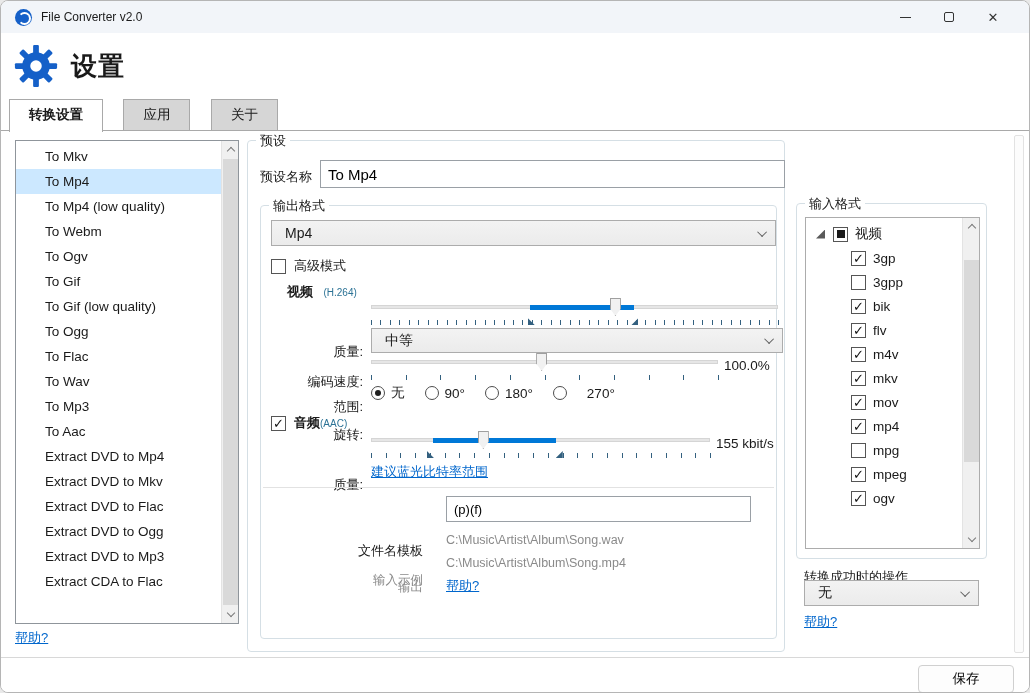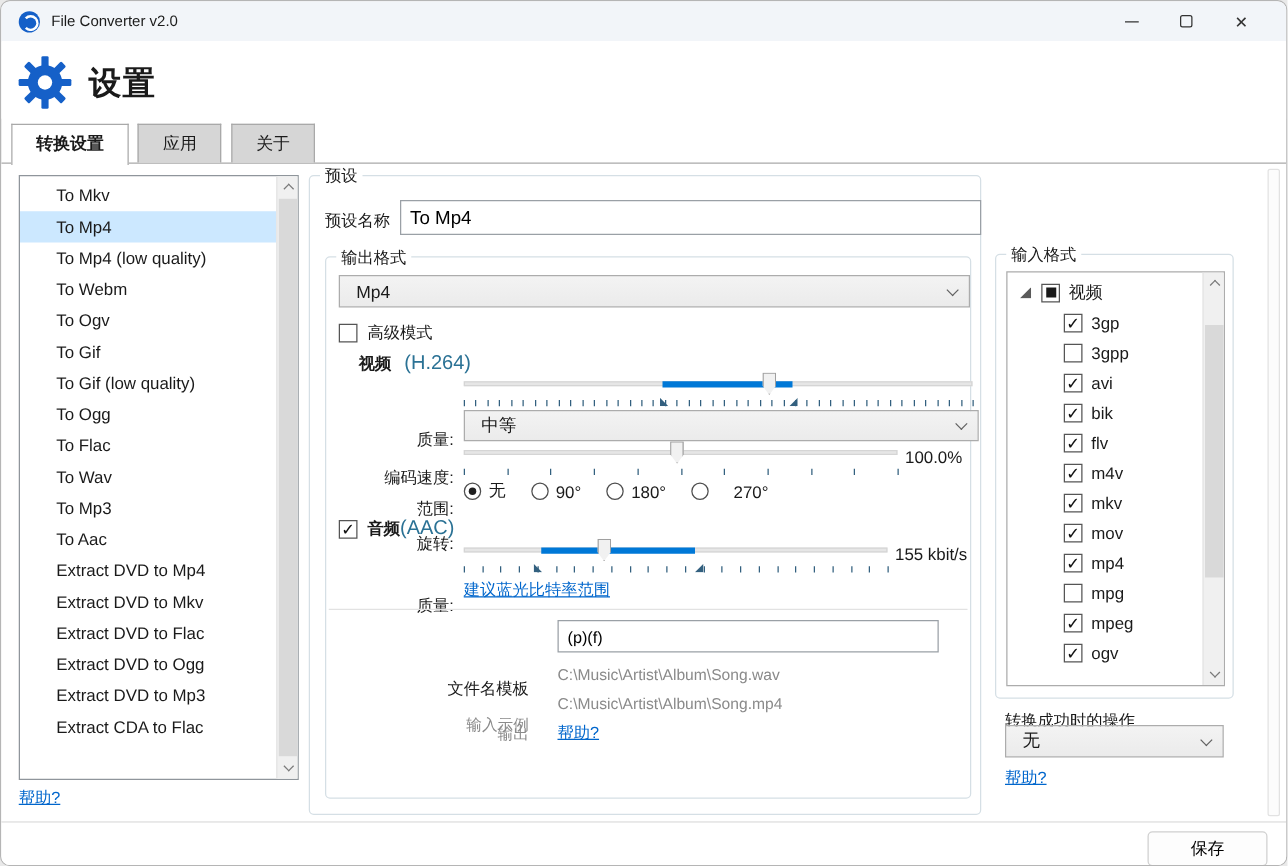--- a/index.html
+++ b/index.html
@@ -20,21 +20,21 @@
   .glyph-close { font-size:13px; color:#333; line-height:1; }
 
   
   .app-header { display:flex; align-items:center; padding:10px 12px 6px 12px; background:#fff; }
   .gear { width:46px; height:46px; }
   .hdr-title { font-size:26px; font-weight:bold; margin-left:12px; letter-spacing:1px; }
 
   
   .tabs { position:relative; z-index:2; padding-left:8px; margin-top:4px; }
   .tab { display:inline-block; padding:6px 19px 6px 19px; font-size:13.5px; background:#d6d6d6;
-         border:1px solid #a9a9a9; border-bottom:none; margin-right:3px; cursor:default; }
+         border:1px solid #a9a9a9; border-bottom:none; margin-right:16px; cursor:default; }
   .tab.active { background:#fff; font-weight:bold; padding-bottom:8px; margin-bottom:-2px; position:relative; }
 
   
   .content { position:relative; border-top:1px solid #a9a9a9; height:527px; background:#fff; z-index:1; }
 
   
   .listbox { position:absolute; left:14px; top:9px; width:224px; height:484px;
              border:1px solid #8f959b; background:#fff; display:flex; }
   .list-items { flex:1; overflow:hidden; padding-top:3px; }
   .list-item { height:25px; line-height:25px; padding-left:29px; font-size:13.5px; white-space:nowrap; }
@@ -73,21 +73,21 @@
   .cb.checked::after { content:"✓"; font-size:13px; font-weight:bold; color:#111; line-height:1; }
   .cb.ind::after { content:""; width:8px; height:8px; background:#1a1a1a; }
   .radio { width:14px; height:14px; border:1px solid #4d4d4d; border-radius:50%; background:#fff;
            display:inline-flex; align-items:center; justify-content:center; flex:0 0 auto; }
   .radio.sel::after { content:""; width:6px; height:6px; border-radius:50%; background:#1f1f1f; }
 
   
   .og-abs { position:absolute; }
   .row-label { font-size:13px; text-align:right;margin-top:39px; }
   .bold { font-weight:bold; }
-  .codec { font-size:16px; }
+  .codec { font-size:10px; }
 
   
   .slider { position:absolute; height:18px; }
   .slider .track { position:absolute; left:0; right:0; top:7px; height:4px; background:#e6e6e6;
                    border:1px solid #d5d5d5; }
   .slider .fill { position:absolute; top:7px; height:5px; background:#0078d7; }
   .slider .thumb { position:absolute; top:0; width:11px; height:18px; background:#f1f1f1;
                    border:1px solid #9f9f9f; clip-path:polygon(0 0,100% 0,100% 58%,50% 100%,0 58%); }
   .tickstrip { position:absolute; height:9px; }
   .tick { position:absolute; top:2px; width:1px; height:5px; background:#33607f; }
@@ -397,24 +397,20 @@
         <div class="tree-row tree-child">
               <span class="cb checked"></span>
               <span class="lbl">3gp</span>
             </div>
             <div class="tree-row tree-child">
               <span class="cb"></span>
               <span class="lbl">3gpp</span>
             </div>
             <div class="tree-row tree-child">
               <span class="cb checked"></span>
-              <span class="lbl">avi</span>
-            </div>
-            <div class="tree-row tree-child">
-              <span class="cb checked"></span>
               <span class="lbl">bik</span>
             </div>
             <div class="tree-row tree-child">
               <span class="cb checked"></span>
               <span class="lbl">flv</span>
             </div>
             <div class="tree-row tree-child">
               <span class="cb checked"></span>
               <span class="lbl">m4v</span>
             </div>

